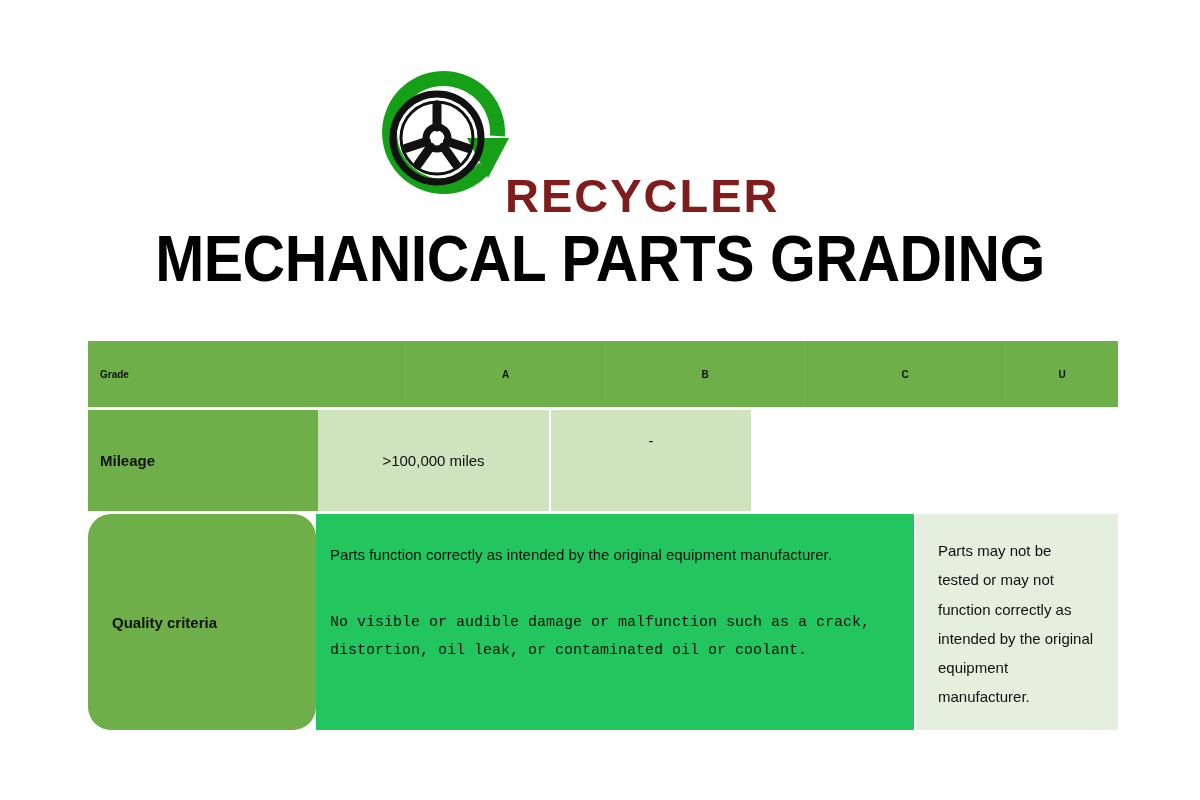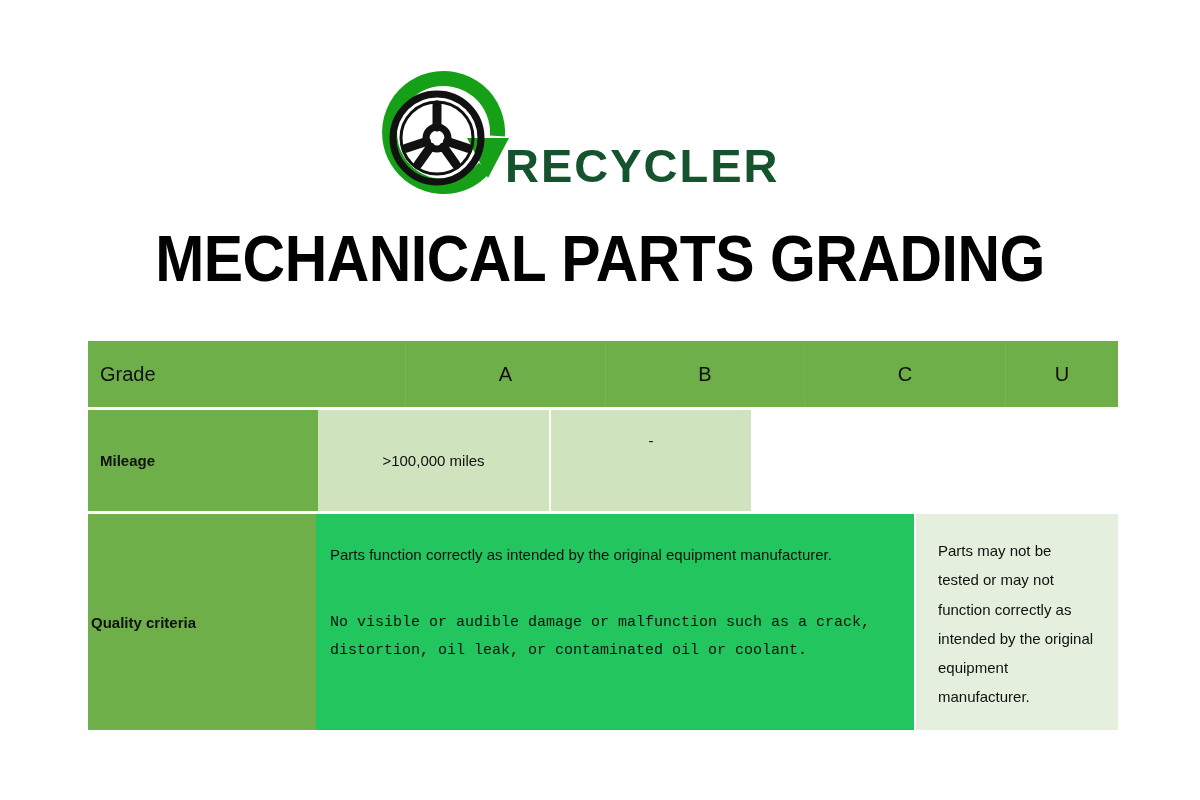--- a/index.html
+++ b/index.html
@@ -65,28 +65,28 @@
     font-weight: bold;
     font-size: 25px;
     letter-spacing: 2.2px;
     line-height: 1;
     white-space: nowrap;
     color: #111111;
   }
   .recycler-line {
     position: absolute;
     left: 0px;
-    top: 84px;
+    top: 114px;
     font-family: "Liberation Sans", sans-serif;
     font-weight: bold;
     font-size: 47px;
     letter-spacing: 2px;
     line-height: 1;
     white-space: nowrap;
-    color: #14532d;
+    color: #7f1d1d;
   }
 
   
   .page-title {
     position: absolute;
     left: 0;
     top: 222px;
     width: 1200px;
     text-align: center;
     font-family: "Liberation Sans", sans-serif;
@@ -106,24 +106,24 @@
     top: 341px;
     width: 1030px;
   }
   .trow { display: flex; }
 
   
   .header-row { height: 66px; }
   .header-row .cell {
     background: #6FAF49;
     color: #101010;
-    font-weight: normal;
+    font-weight: bold;
     display: flex;
     align-items: center;
-    font-size: 20px;
+    font-size: 10px;
     box-sizing: border-box;
     border-right: 1px solid #77b653;
   }
   .header-row .cell:last-child { border-right: none; }
   .header-row .cell.label {
     padding-left: 12px;
     justify-content: flex-start;
   }
   .header-row .cell.grade {
     justify-content: center;
@@ -161,23 +161,24 @@
   
   .quality-row { height: 216px; margin-top: 3px; }
   .quality-row .cell {
     box-sizing: border-box;
     font-size: 15px;
     color: #111111;
   }
   .quality-row .cell.label {
     background: #6FAF49;
     font-weight: bold;
-    padding-left: 3px;
+    padding-left: 24px;
     display: flex;
     align-items: center;
+    border-radius: 23px;
   }
   .quality-row .cell.abc {
     background: #22c55e;
     padding: 27px 20px 4px 14px;
     line-height: 1.85;
     border-right: 2px solid #ffffff;
   }
   .quality-row .cell.abc p { margin: 0; }
   .quality-row .cell.abc p.second { margin-top: 40px; font-family: Liberation Mono, monospace; }
   .quality-row .cell.u {

